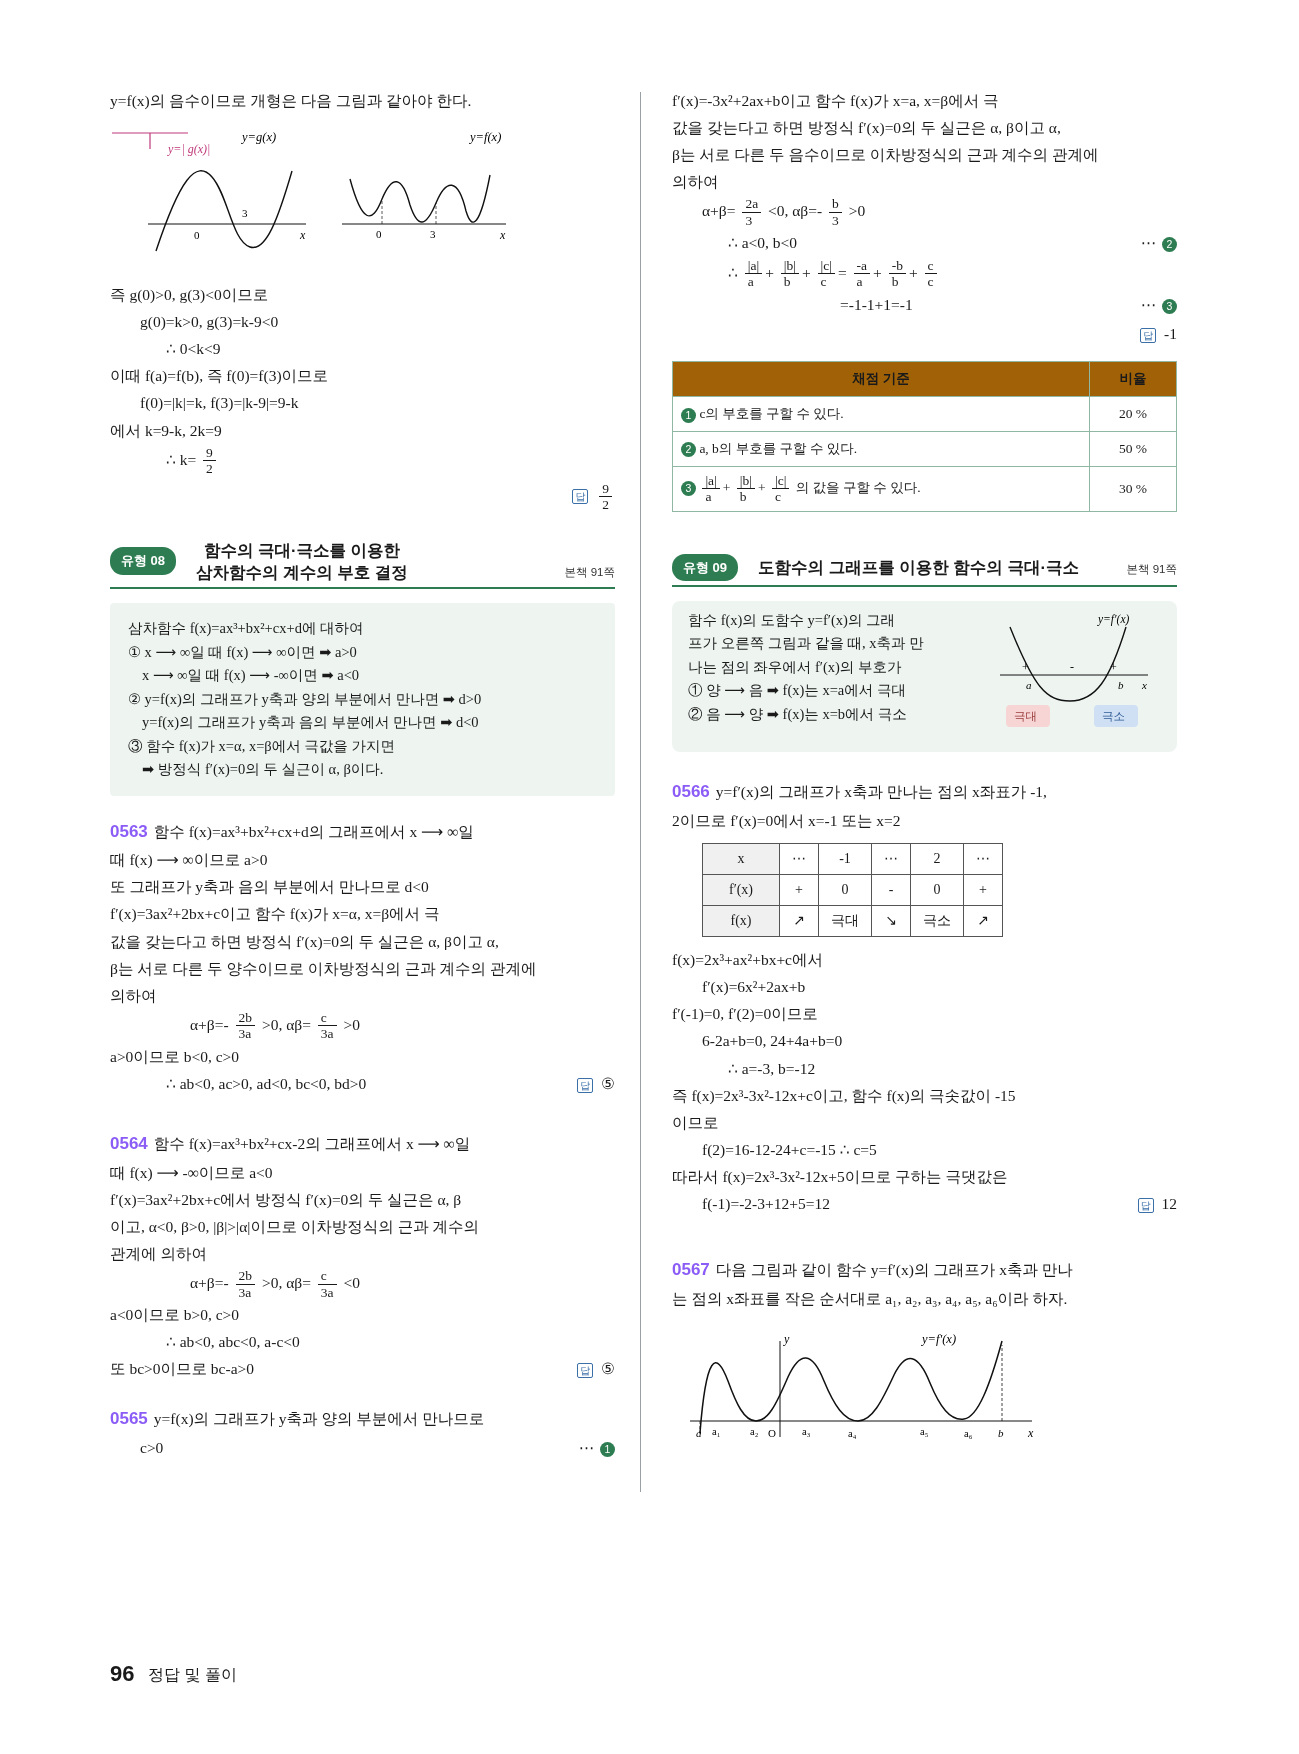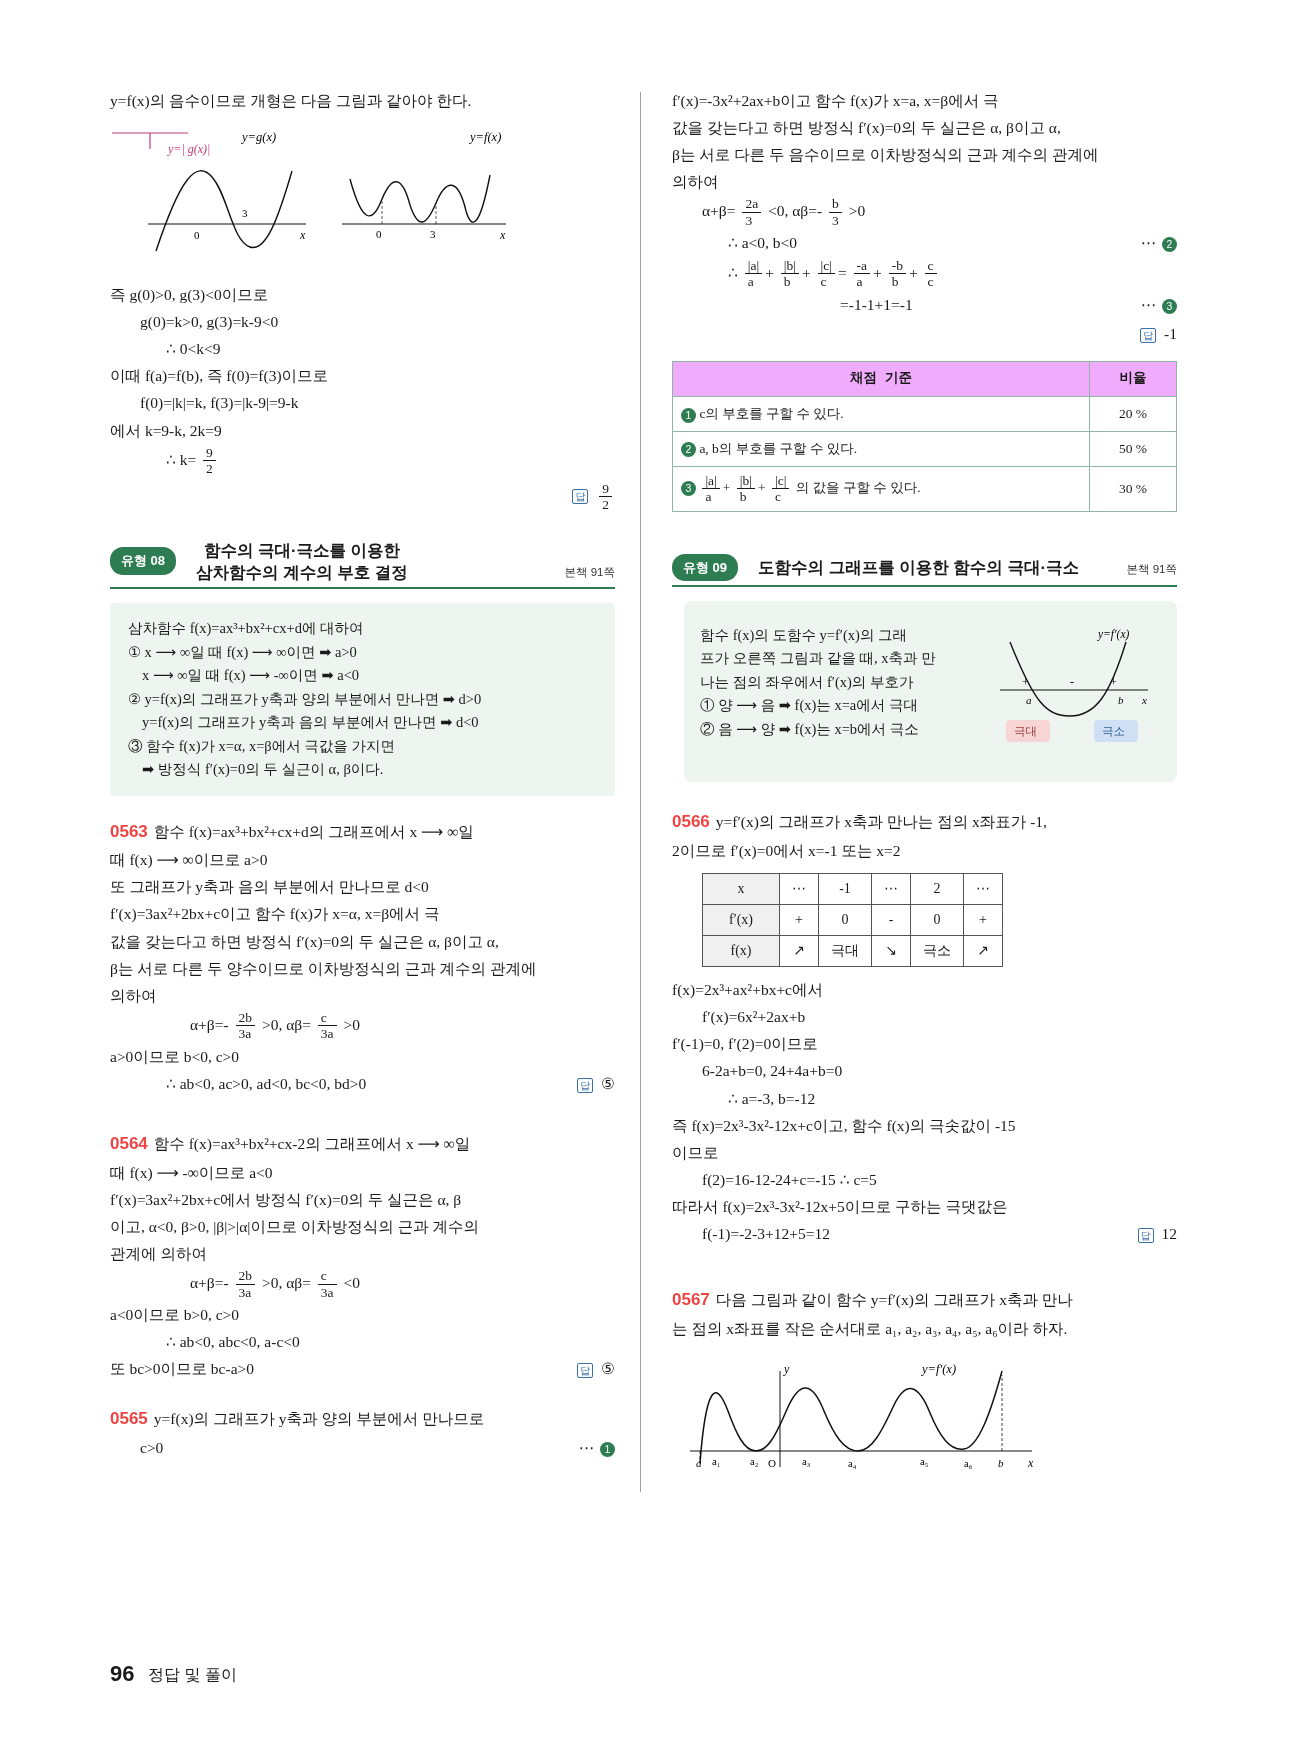--- a/index.html
+++ b/index.html
@@ -69,21 +69,21 @@
     padding-bottom:2px;white-space:nowrap;
   }
   .concept-box{
     background:#eef5f1;
     border-radius:4px;
     padding:14px 18px;
     font-size:14.5px;
     line-height:1.75;
   }
   .qnum{
-    color:#ef4444;font-weight:bold;
+    color:#8b5cf6;font-weight:bold;
     font-family:"Liberation Sans",sans-serif;
     font-size:17px;margin-right:6px;
   }
   .qblock{margin-top:22px;}
   .ansbox{
     display:inline-block;
     border:1px solid #3a6fa8;color:#3a6fa8;
     font-size:10px;line-height:11px;
     padding:1px 2px;border-radius:2px;
     vertical-align:middle;margin-right:4px;
@@ -97,23 +97,23 @@
     font-size:10.5px;text-align:center;
     font-family:"Liberation Sans",sans-serif;
     vertical-align:middle;
   }
   
   table.crit{
     width:100%;border-collapse:collapse;margin-top:14px;
     font-size:13.5px;
   }
   table.crit th{
-    background:#f0abfc;border:1px solid #8fb7a3;
+    background:#a16207;border:1px solid #8fb7a3;
     padding:6px 4px;font-weight:bold;
-    font-family:Liberation Mono, monospace;
+    font-family:Liberation Serif, serif;
   }
   table.crit td{
     border:1px solid #8fb7a3;padding:6px 8px;
   }
   table.crit td.ratio{text-align:center;width:70px;}
   
   table.var{
     border-collapse:collapse;margin:10px 0 10px 30px;
     font-size:14px;text-align:center;
   }
@@ -126,22 +126,22 @@
     font-size:22px;font-weight:bold;
     font-family:"Liberation Sans",sans-serif;
   }
   .footer-txt{
     position:absolute;left:148px;bottom:66px;
     font-size:16px;
     font-family:"Liberation Sans",sans-serif;
   }
   .fig{margin:6px 0 10px 0;}
   .concept09{
-    background:#eef5f1;border-radius:8px;padding:23px 16px;
-    display:flex;gap:8px;font-size:14.5px;line-height:1.75;margin-left:12px;
+    background:#eef5f1;border-radius:8px;padding:8px 16px;
+    display:flex;gap:8px;font-size:14.5px;line-height:1.75;
   }
 </style>
 </head>
 <body>
 
 <div class="page">
 
   <div class="divider"></div>
 
   <div class="col col-left">

